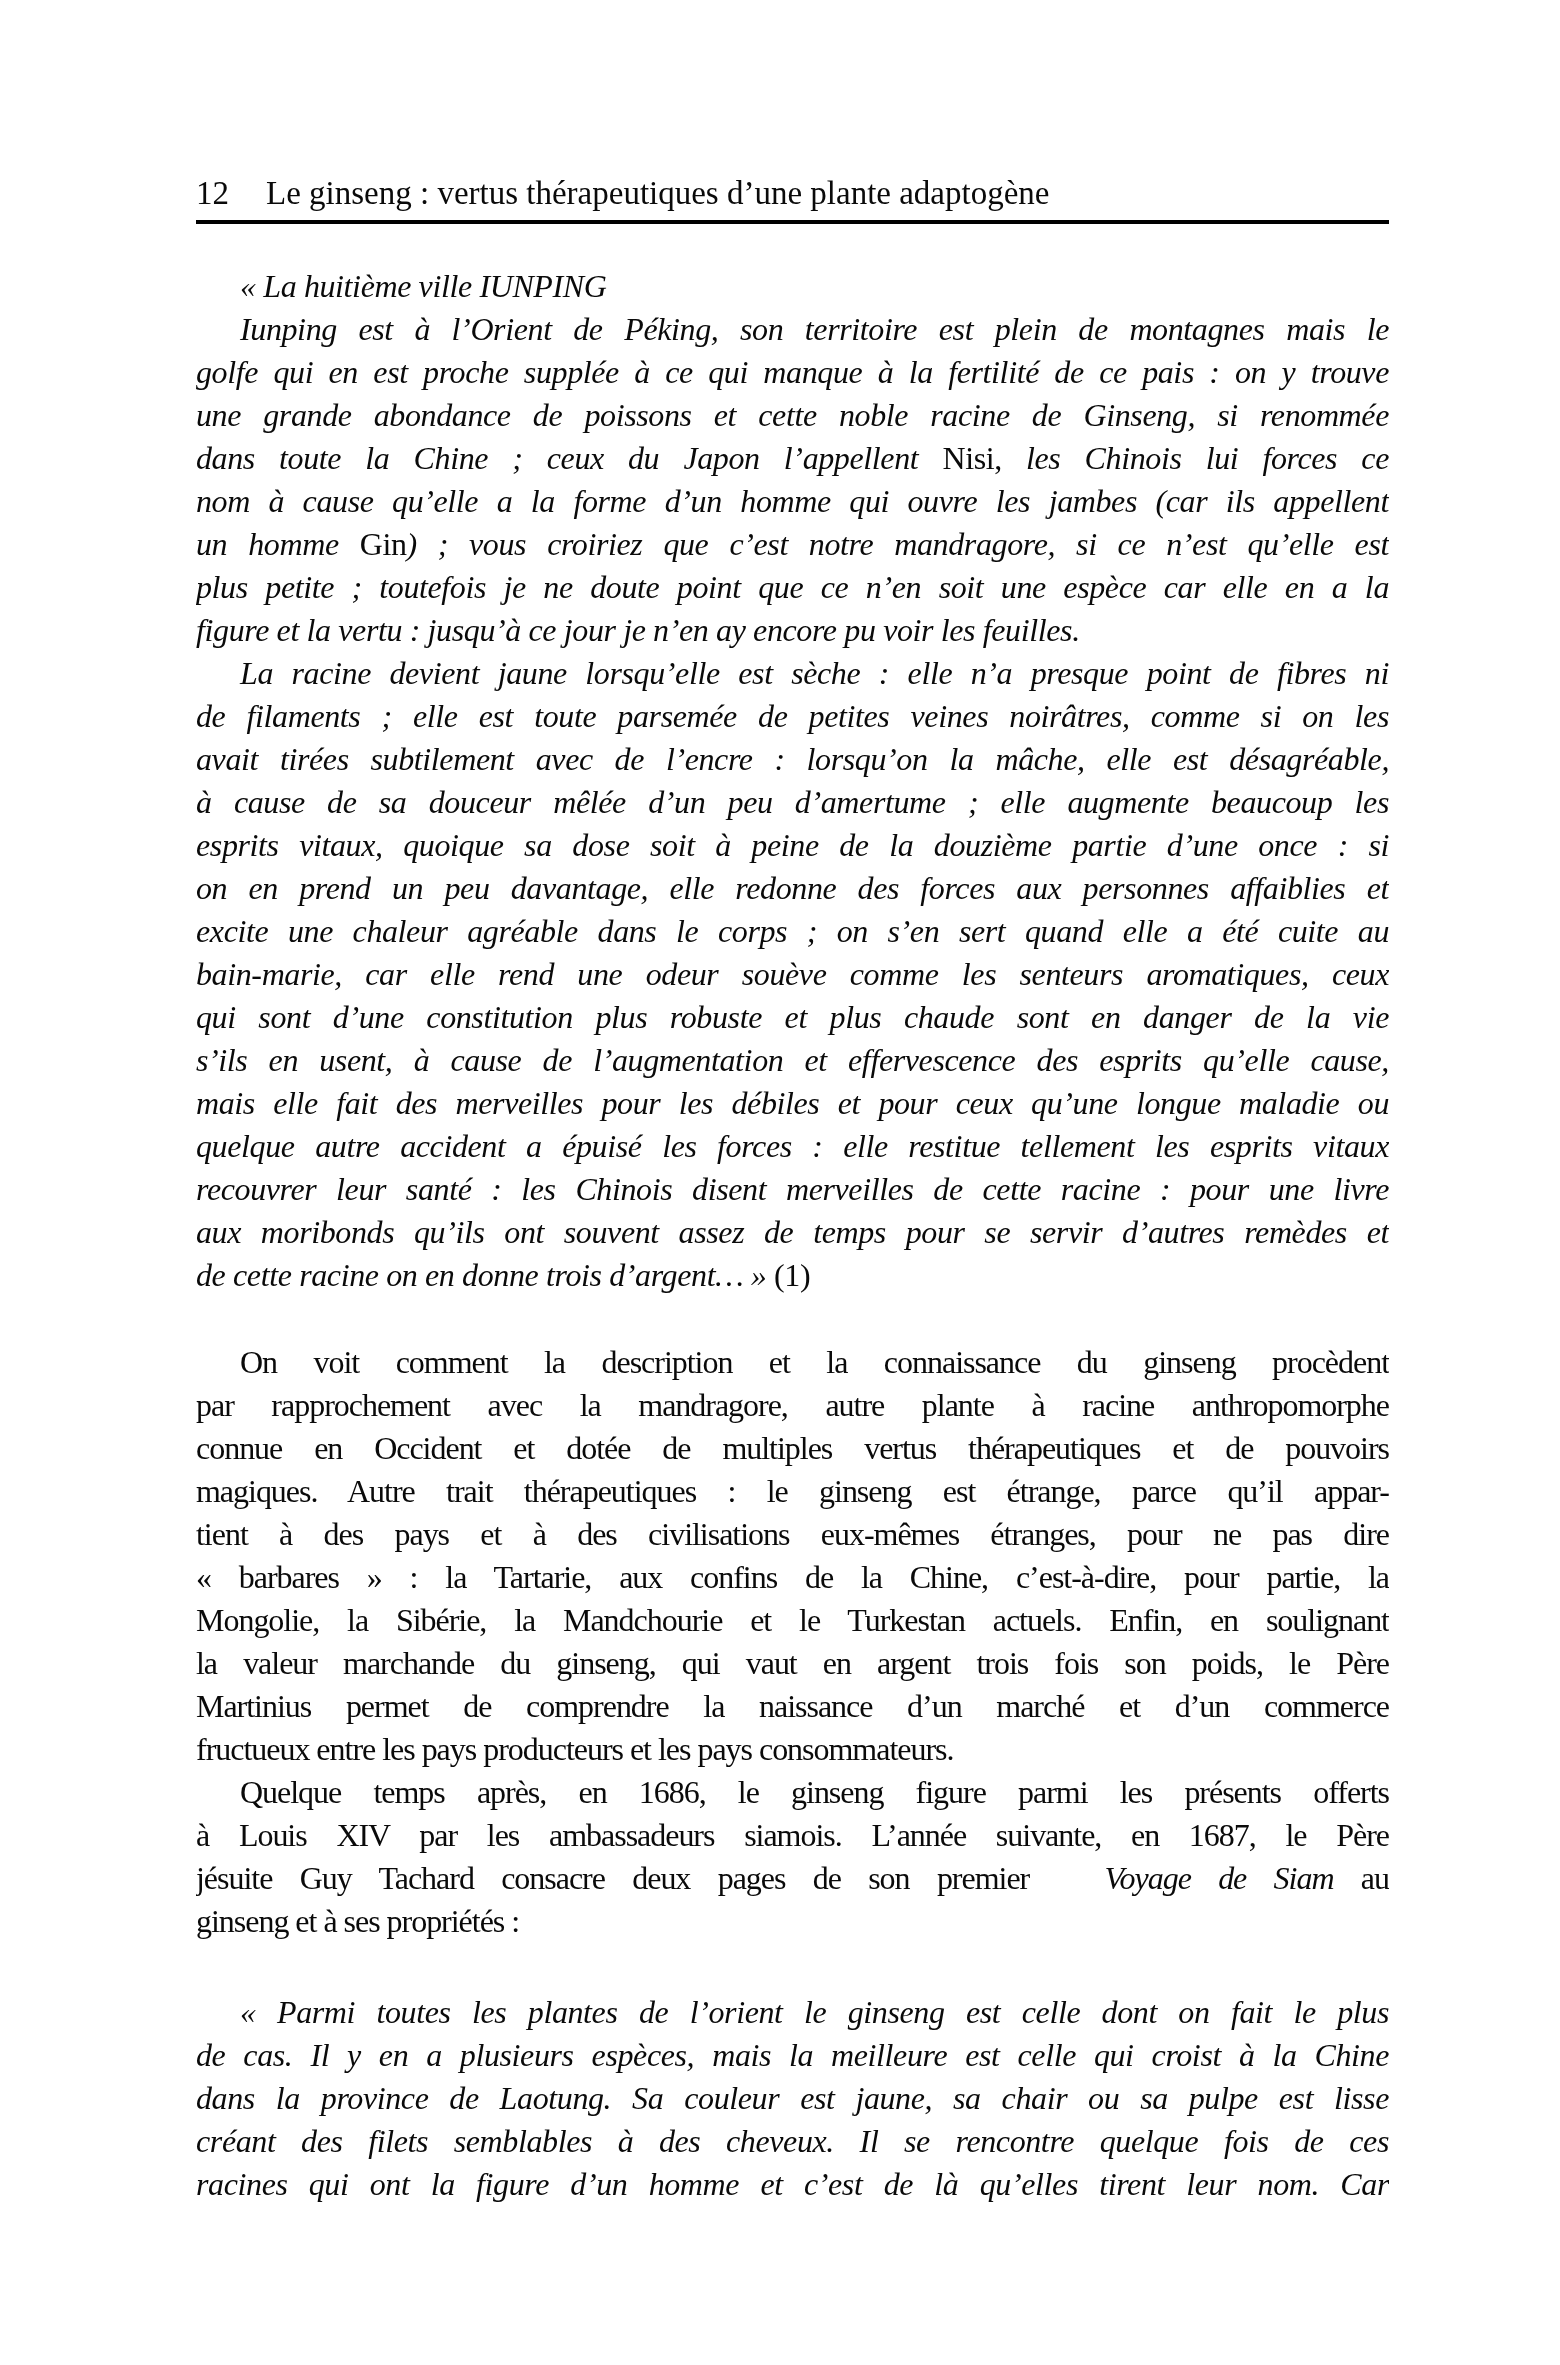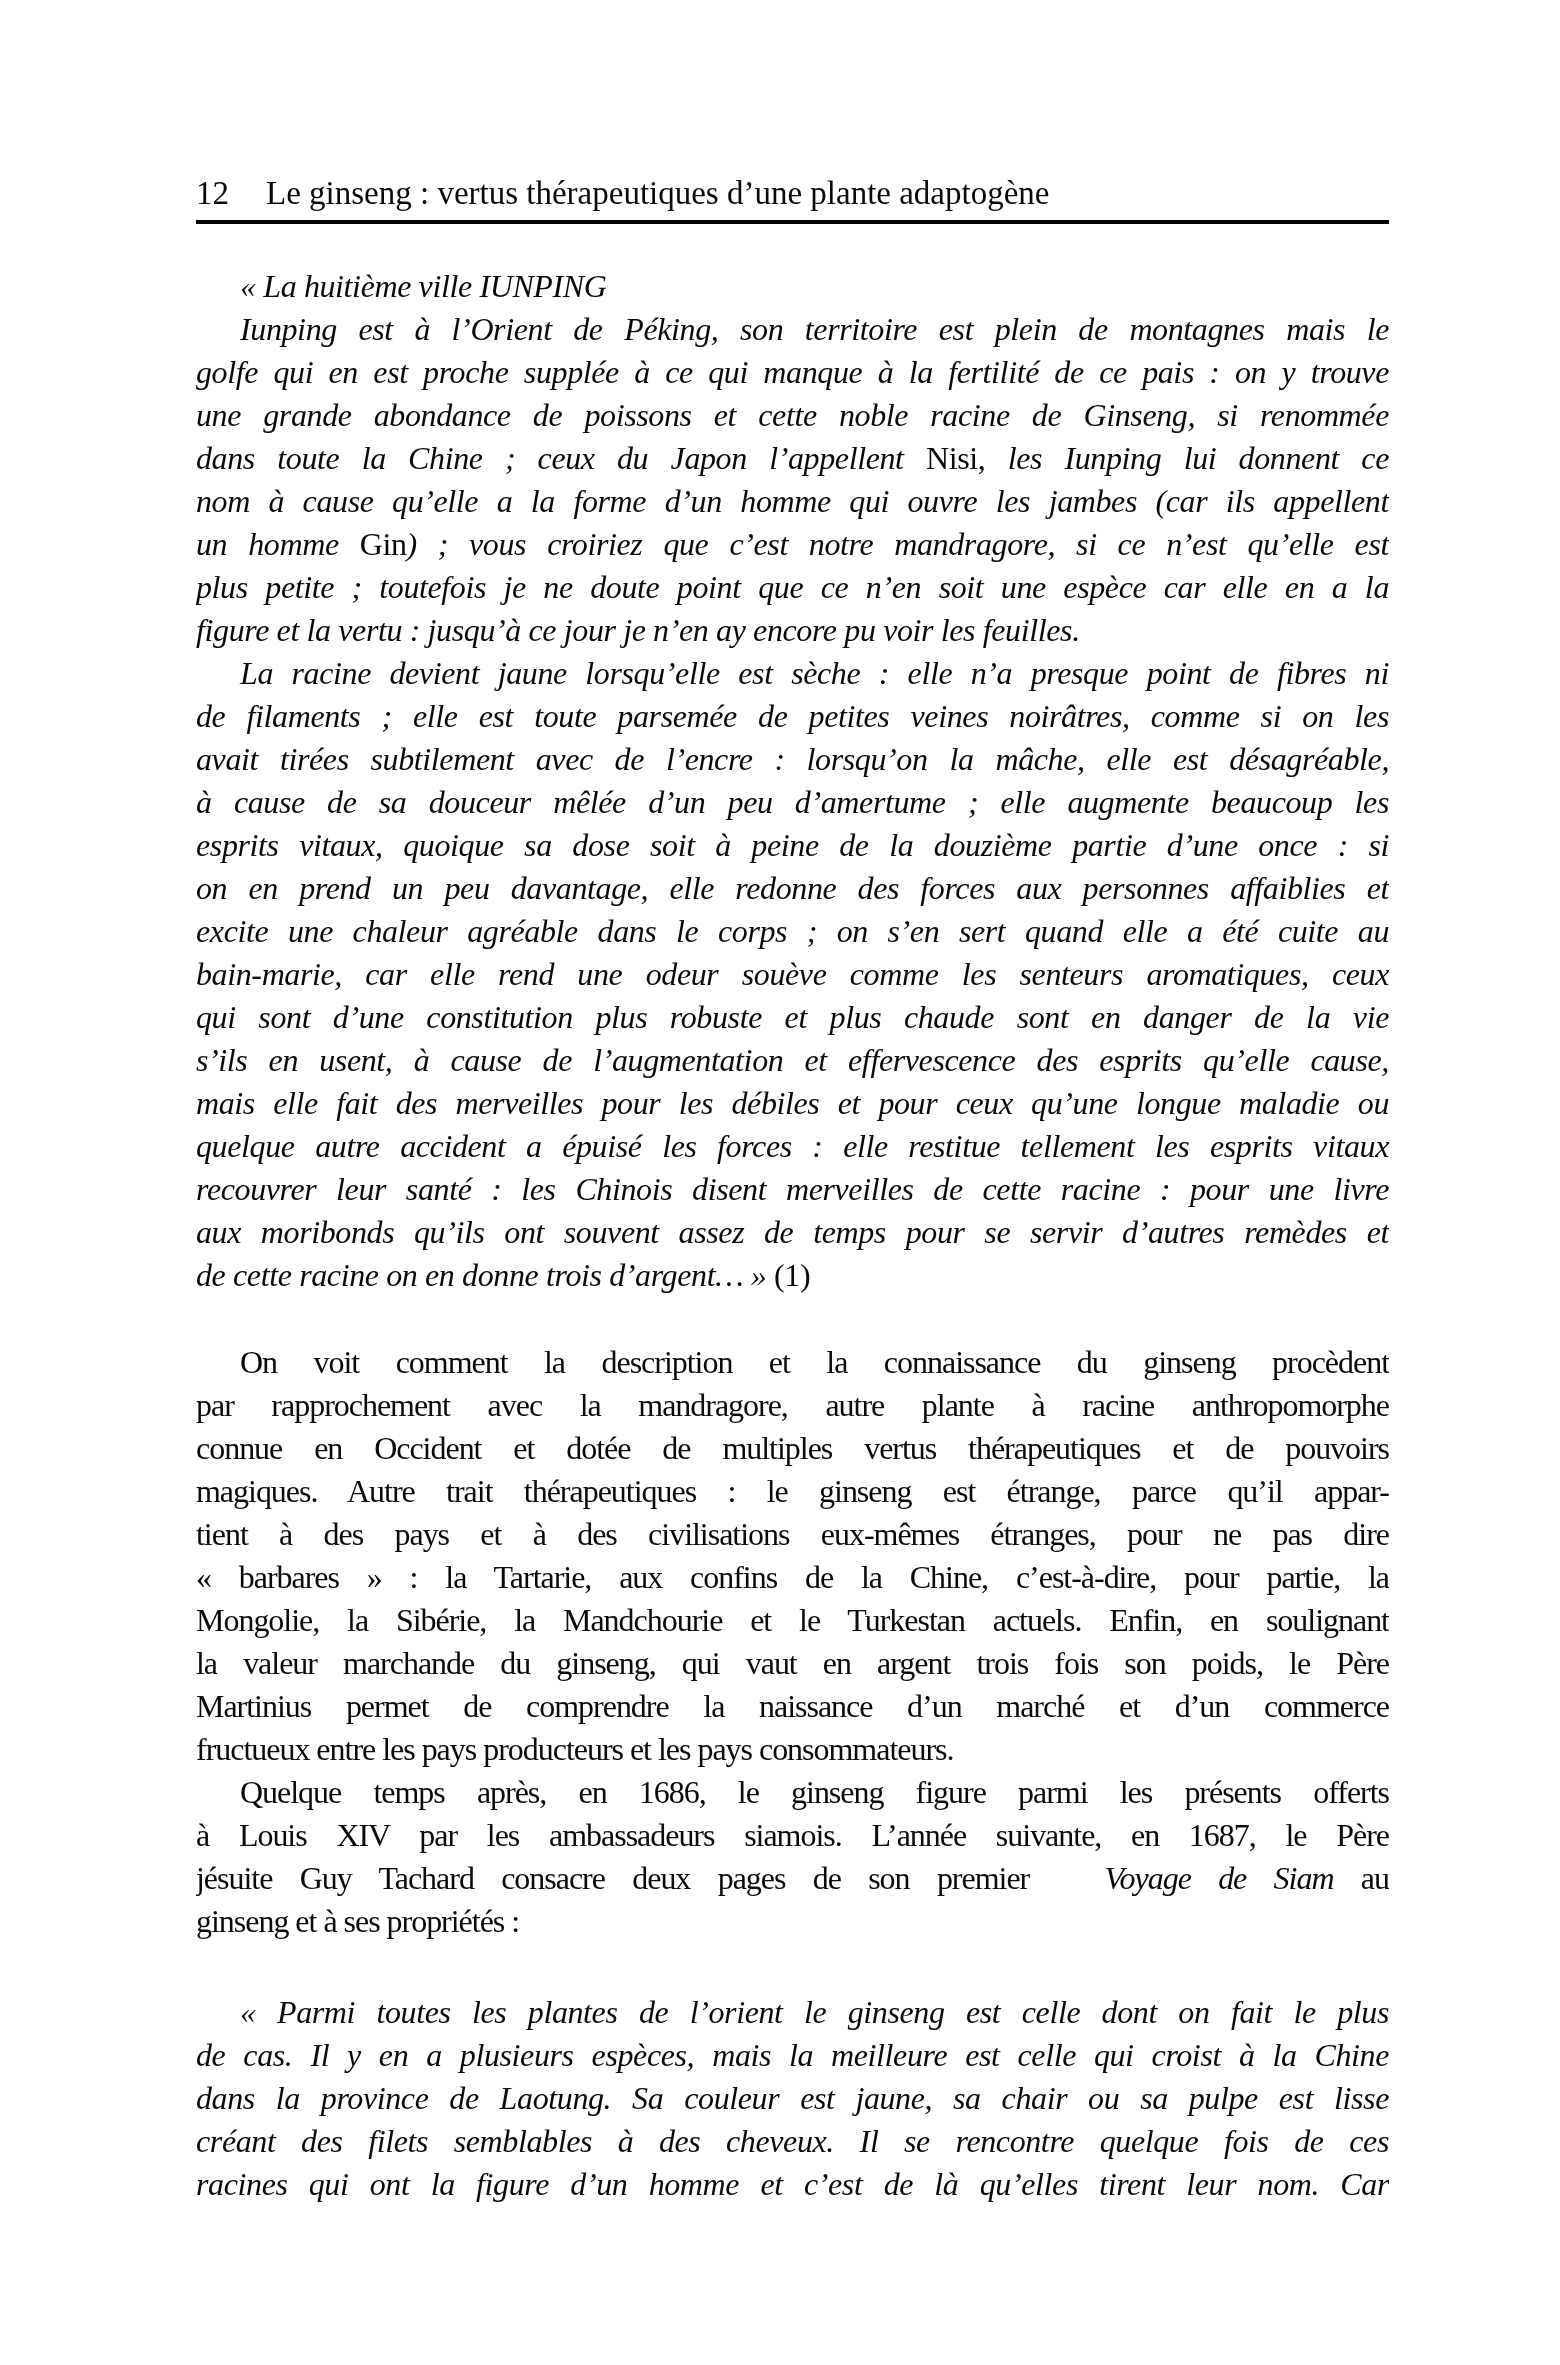--- a/index.html
+++ b/index.html
@@ -69,21 +69,21 @@
   <div class="header-rule"></div>
   <div id="text-blocks">
       <div class="block italic">
         <div class="para">
           <div class="line first flush"><span>« La huitième ville IUNPING</span></div>
         </div>
         <div class="para">
           <div class="line first"><span>Iunping est à l’Orient de Péking, son territoire est plein de montagnes mais le</span></div>
           <div class="line"><span>golfe qui en est proche supplée à ce qui manque à la fertilité de ce pais : on y trouve</span></div>
           <div class="line"><span>une grande abondance de poissons et cette noble racine de Ginseng, si renommée</span></div>
-          <div class="line"><span>dans toute la Chine ; ceux du Japon l’appellent </span><span class="upright">Nisi,</span><span> les Iunping lui donnent ce</span></div>
+          <div class="line"><span>dans toute la Chine ; ceux du Japon l’appellent </span><span class="upright">Nisi,</span><span> les Chinois lui forces ce</span></div>
           <div class="line"><span>nom à cause qu’elle a la forme d’un homme qui ouvre les jambes (car ils appellent</span></div>
           <div class="line"><span>un homme </span><span class="upright">Gin</span><span>) ; vous croiriez que c’est notre mandragore, si ce n’est qu’elle est</span></div>
           <div class="line"><span>plus petite ; toutefois je ne doute point que ce n’en soit une espèce car elle en a la</span></div>
           <div class="line flush"><span>figure et la vertu : jusqu’à ce jour je n’en ay encore pu voir les feuilles.</span></div>
         </div>
         <div class="para">
           <div class="line first"><span>La racine devient jaune lorsqu’elle est sèche : elle n’a presque point de fibres ni</span></div>
           <div class="line"><span>de filaments ; elle est toute parsemée de petites veines noirâtres, comme si on les</span></div>
           <div class="line"><span>avait tirées subtilement avec de l’encre : lorsqu’on la mâche, elle est désagréable,</span></div>
           <div class="line"><span>à cause de sa douceur mêlée d’un peu d’amertume ; elle augmente beaucoup les</span></div>

